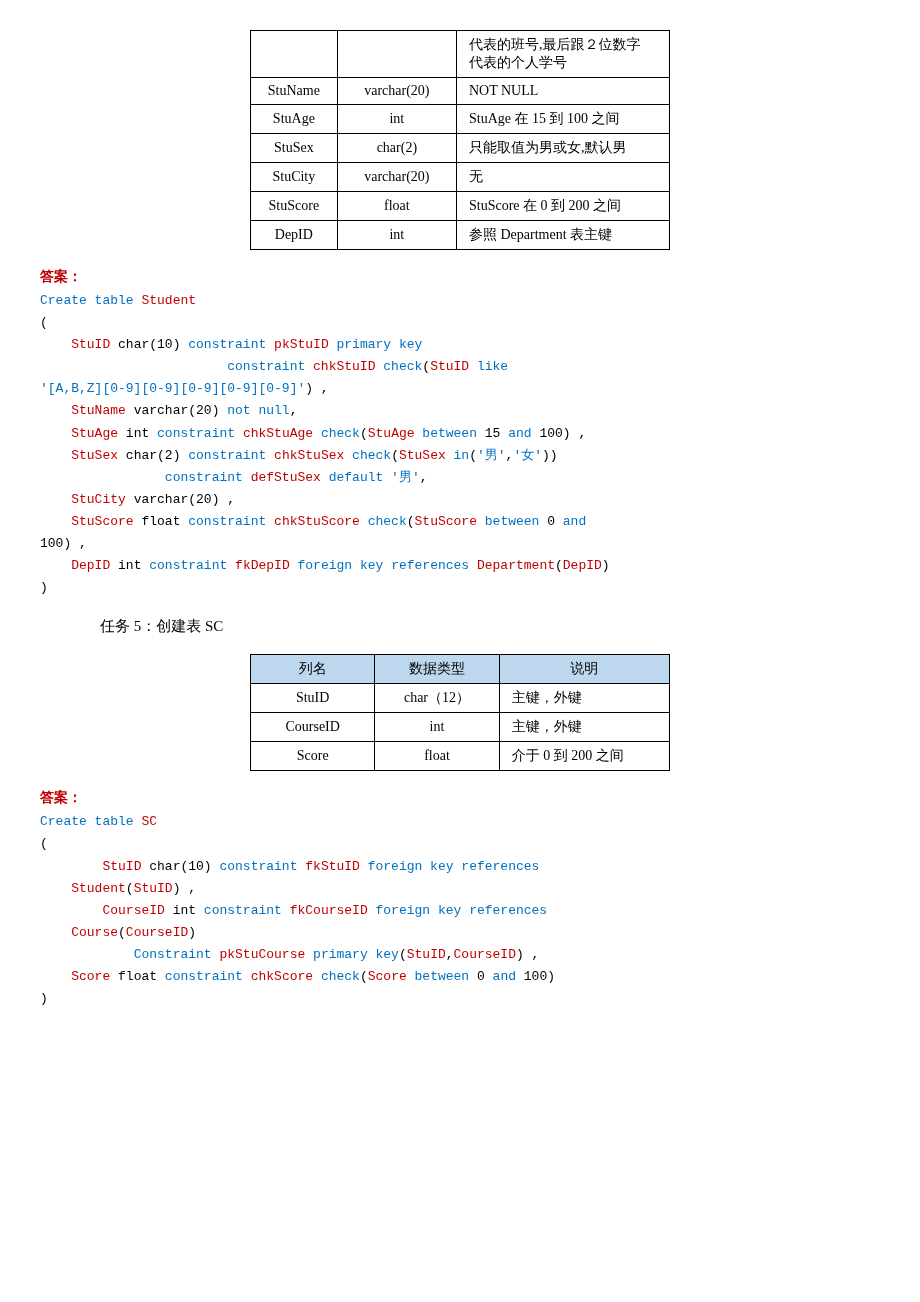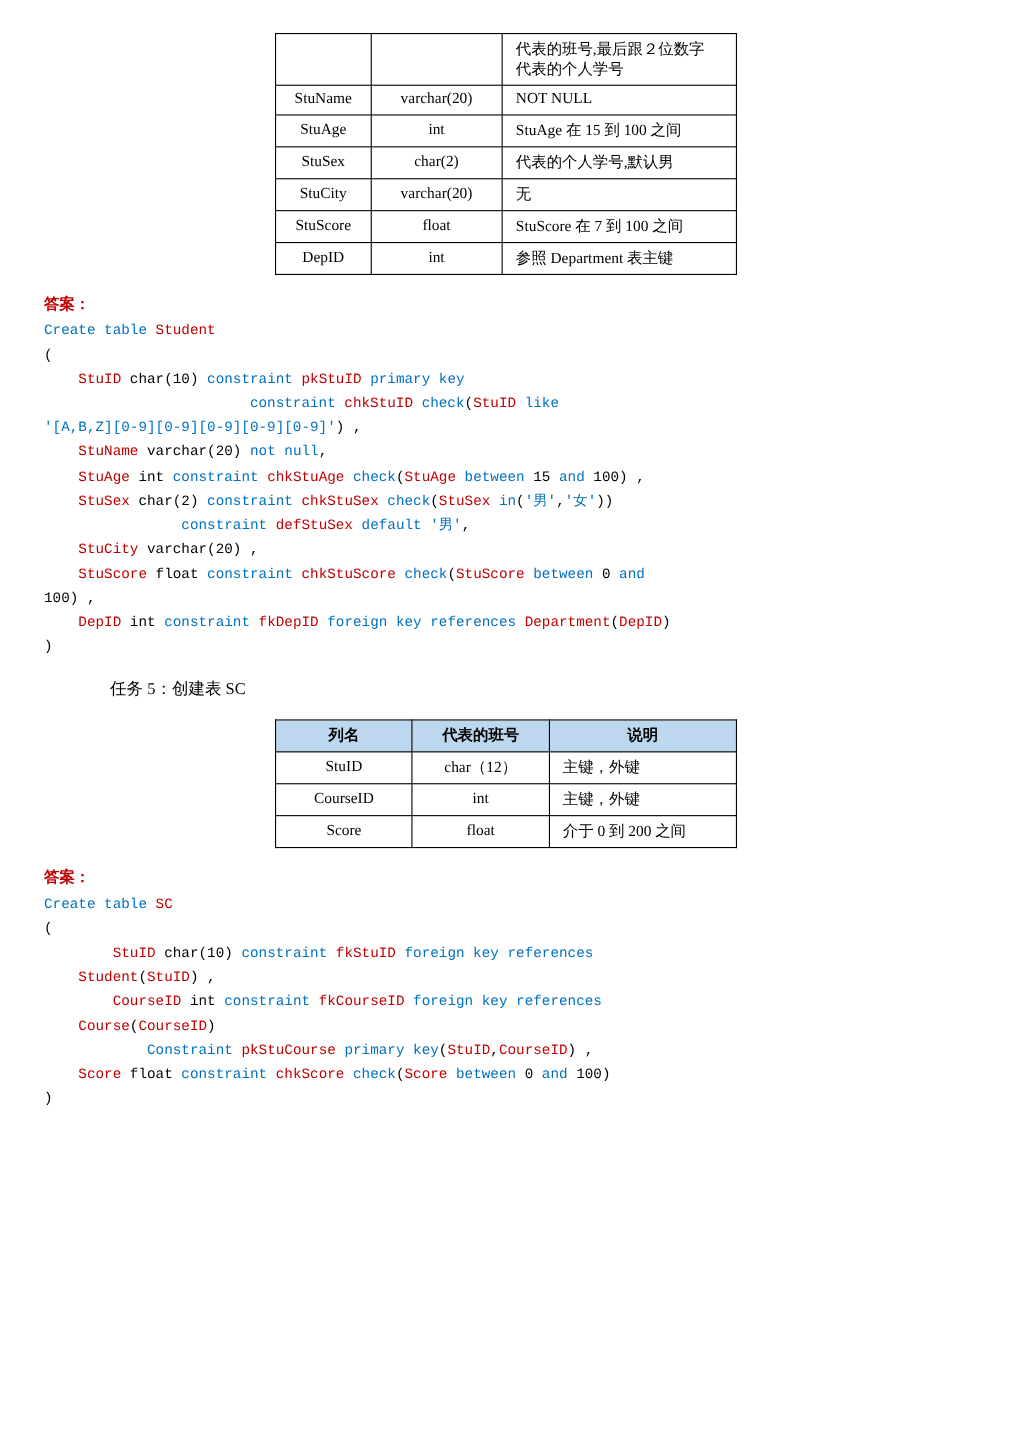--- a/index.html
+++ b/index.html
@@ -22,21 +22,21 @@
       min-width: 420px;
     }
     .data-table th, .data-table td {
       border: 1px solid #000;
       padding: 5px 12px;
       text-align: center;
       font-size: 14px;
     }
     .data-table thead th {
       background-color: #bdd7ee;
-      font-weight: bold;
+      font-weight: normal;
     }
     .data-table td.desc-cell {
       text-align: left;
     }
 
     
     .task-heading {
       font-size: 15px;
       font-weight: normal;
       margin: 18px 0 8px 60px;
@@ -82,31 +82,31 @@
             <td class="desc-cell" style="min-width: 180px; max-width: 240px; white-space: pre-line;">NOT NULL</td>
           </tr>
           <tr>
             <td style="min-width: 80px;">StuAge</td>
             <td style="min-width: 110px;">int</td>
             <td class="desc-cell" style="min-width: 180px; max-width: 240px; white-space: pre-line;">StuAge 在 15 到 100 之间</td>
           </tr>
           <tr>
             <td style="min-width: 80px;">StuSex</td>
             <td style="min-width: 110px;">char(2)</td>
-            <td class="desc-cell" style="min-width: 180px; max-width: 240px; white-space: pre-line;">代表的个人学号,默认男</td>
+            <td class="desc-cell" style="min-width: 180px; max-width: 240px; white-space: pre-line;">只能取值为男或女,默认男</td>
           </tr>
           <tr>
             <td style="min-width: 80px;">StuCity</td>
             <td style="min-width: 110px;">varchar(20)</td>
             <td class="desc-cell" style="min-width: 180px; max-width: 240px; white-space: pre-line;">无</td>
           </tr>
           <tr>
             <td style="min-width: 80px;">StuScore</td>
             <td style="min-width: 110px;">float</td>
-            <td class="desc-cell" style="min-width: 180px; max-width: 240px; white-space: pre-line;">StuScore 在 7 到 100 之间</td>
+            <td class="desc-cell" style="min-width: 180px; max-width: 240px; white-space: pre-line;">StuScore 在 0 到 200 之间</td>
           </tr>
           <tr>
             <td style="min-width: 80px;">DepID</td>
             <td style="min-width: 110px;">int</td>
             <td class="desc-cell" style="min-width: 180px; max-width: 240px; white-space: pre-line; border-radius: 14px;">参照 Department 表主键</td>
           </tr>
         </tbody>
     </table>
   </div>
 
@@ -116,21 +116,21 @@
 
   <div class="section-gap"></div>
 
   <div class="task-heading">任务 5：创建表 SC</div>
 
   <div style="display:flex;justify-content:center;margin-bottom:6px;">
     <table class="data-table">
       <thead id="task5-thead">
           <tr>
             <th style="min-width: 100px;">列名</th>
-            <th style="min-width: 100px;">代表的班号</th>
+            <th style="min-width: 100px;">数据类型</th>
             <th style="min-width: 100px;">说明</th>
           </tr>
         </thead>
       <tbody id="task5-tbody">
           <tr>
             <td>StuID</td>
             <td>char（12）</td>
             <td class="desc-cell">主键，外键</td>
           </tr>
           <tr>

